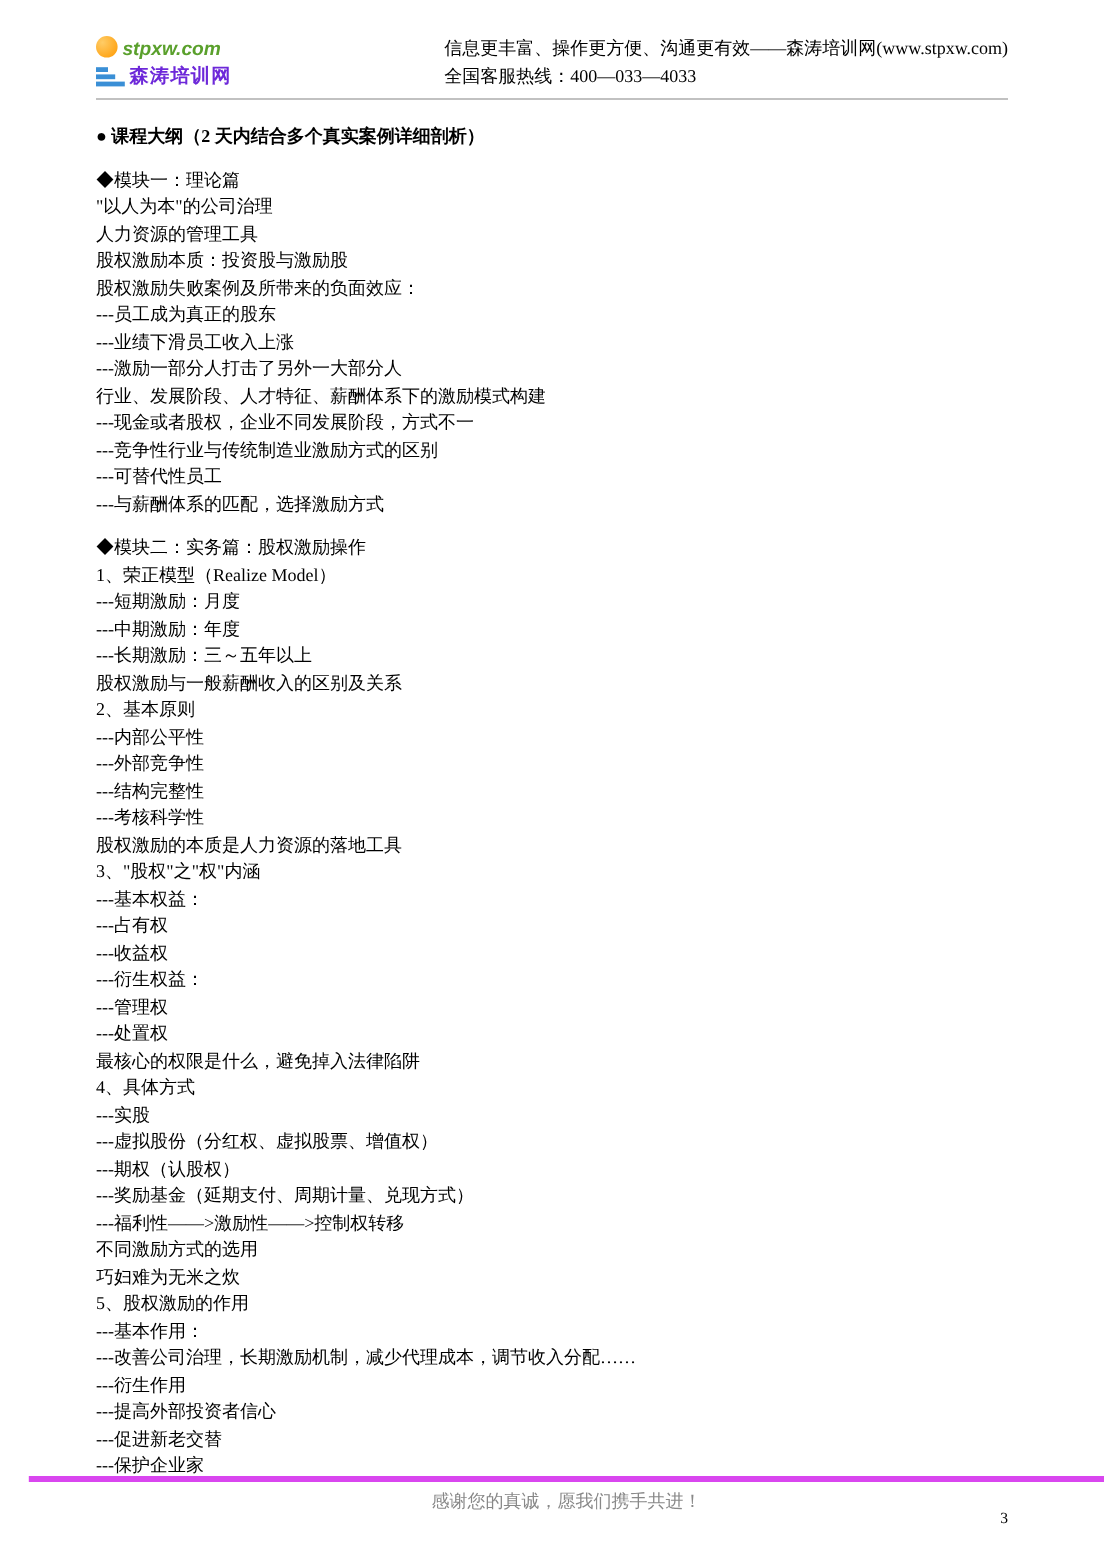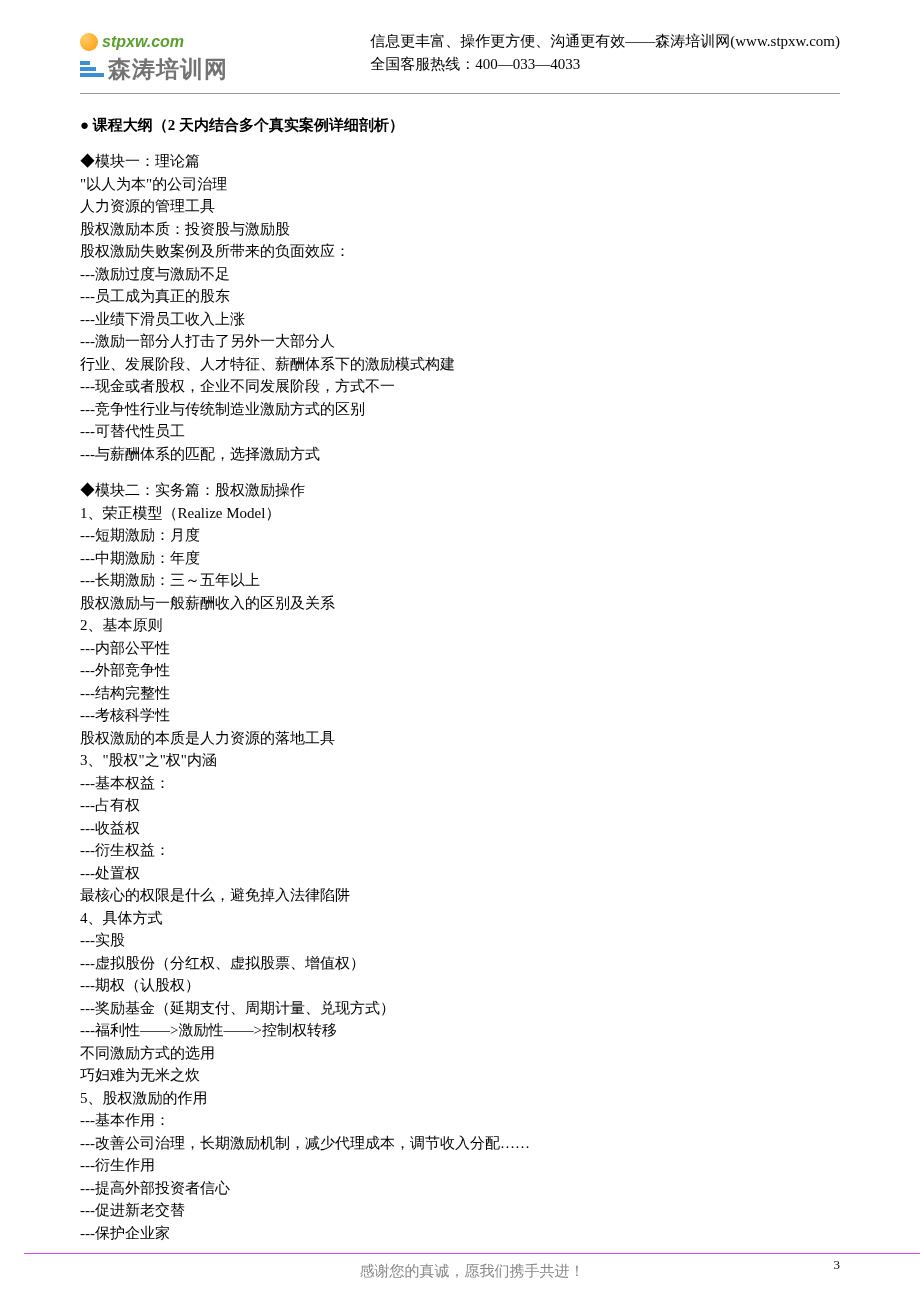--- a/index.html
+++ b/index.html
@@ -25,21 +25,20 @@
       padding-bottom: 6px;
       margin-bottom: 20px;
     }
     .logo {
       display: flex;
       flex-direction: column;
       align-items: flex-start;
     }
     .logo-top {
       display: flex;
-      align-items: center;
       gap: 4px;
     }
     .logo-icon {
       width: 18px;
       height: 18px;
       background: radial-gradient(circle at 30% 30%, #ffcc66, #ff9900);
       border-radius: 50%;
       display: inline-block;
     }
     .logo-url {
@@ -63,23 +62,23 @@
     }
     .bars span {
       height: 4px;
       background: #3a8fd6;
       display: block;
     }
     .bars span:nth-child(1){width:10px}
     .bars span:nth-child(2){width:16px}
     .bars span:nth-child(3){width:24px}
     .logo-cn {
-      color: #737373;
+      color: #6d28d9;
       font-weight: bold;
-      font-size: 23px;
+      font-size: 16px;
       font-family: "Microsoft YaHei","黑体",sans-serif;
       letter-spacing: 1px;
     }
     .header-text {
       text-align: left;
       font-size: 15px;
       font-family: "SimSun","宋体",serif;
     }
     .section-title {
       font-weight: bold;
@@ -88,24 +87,24 @@
     }
     .module-title {
       font-weight: normal;
       margin-top: 14px;
     }
     .content-line {
       font-weight: normal;
     }
     .footer {
       position: absolute;
-      bottom: 20px;
+      bottom: 39px;
       left: 0;
       right: 0;
-      border-top: 1px solid #d946ef;
+      border-top: 5px solid #d946ef;
       padding-top: 6px;
       text-align: center;
       color: #888;
       font-size: 15px;
       margin-left: 24px;
     }
     .page-num {
       position: absolute;
       right: 80px;
       bottom: 28px;
@@ -140,21 +139,20 @@
   </div>
 
   <div class="section-title">● 课程大纲（2 天内结合多个真实案例详细剖析）</div>
 
   <div class="module-title">◆模块一：理论篇</div>
   <div id="m1">
       <div class="content-line">"以人为本"的公司治理</div>
       <div class="content-line">人力资源的管理工具</div>
       <div class="content-line">股权激励本质：投资股与激励股</div>
       <div class="content-line">股权激励失败案例及所带来的负面效应：</div>
-      <div class="content-line">---激励过度与激励不足</div>
       <div class="content-line">---员工成为真正的股东</div>
       <div class="content-line">---业绩下滑员工收入上涨</div>
       <div class="content-line">---激励一部分人打击了另外一大部分人</div>
       <div class="content-line">行业、发展阶段、人才特征、薪酬体系下的激励模式构建</div>
       <div class="content-line">---现金或者股权，企业不同发展阶段，方式不一</div>
       <div class="content-line">---竞争性行业与传统制造业激励方式的区别</div>
       <div class="content-line">---可替代性员工</div>
       <div class="content-line">---与薪酬体系的匹配，选择激励方式</div>
     </div>
 
@@ -169,20 +167,21 @@
       <div class="content-line">---内部公平性</div>
       <div class="content-line">---外部竞争性</div>
       <div class="content-line">---结构完整性</div>
       <div class="content-line">---考核科学性</div>
       <div class="content-line">股权激励的本质是人力资源的落地工具</div>
       <div class="content-line">3、"股权"之"权"内涵</div>
       <div class="content-line">---基本权益：</div>
       <div class="content-line">---占有权</div>
       <div class="content-line">---收益权</div>
       <div class="content-line">---衍生权益：</div>
+      <div class="content-line">---管理权</div>
       <div class="content-line">---处置权</div>
       <div class="content-line">最核心的权限是什么，避免掉入法律陷阱</div>
       <div class="content-line">4、具体方式</div>
       <div class="content-line">---实股</div>
       <div class="content-line">---虚拟股份（分红权、虚拟股票、增值权）</div>
       <div class="content-line">---期权（认股权）</div>
       <div class="content-line">---奖励基金（延期支付、周期计量、兑现方式）</div>
       <div class="content-line">---福利性——&gt;激励性——&gt;控制权转移</div>
       <div class="content-line">不同激励方式的选用</div>
       <div class="content-line">巧妇难为无米之炊</div>

